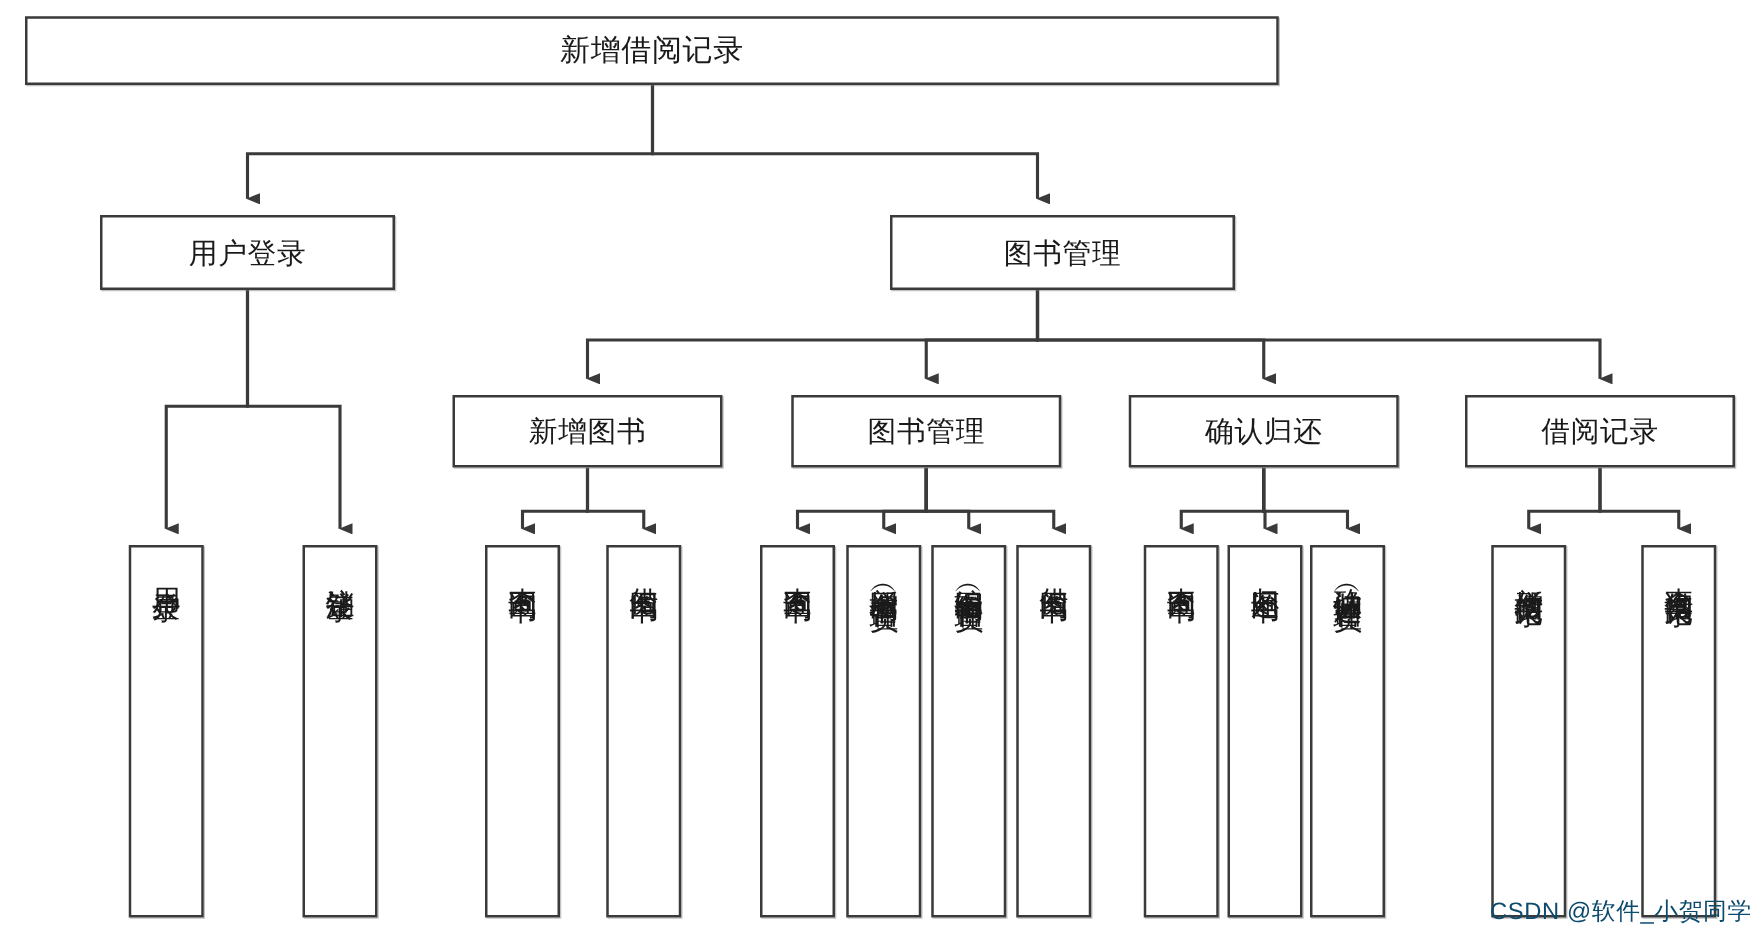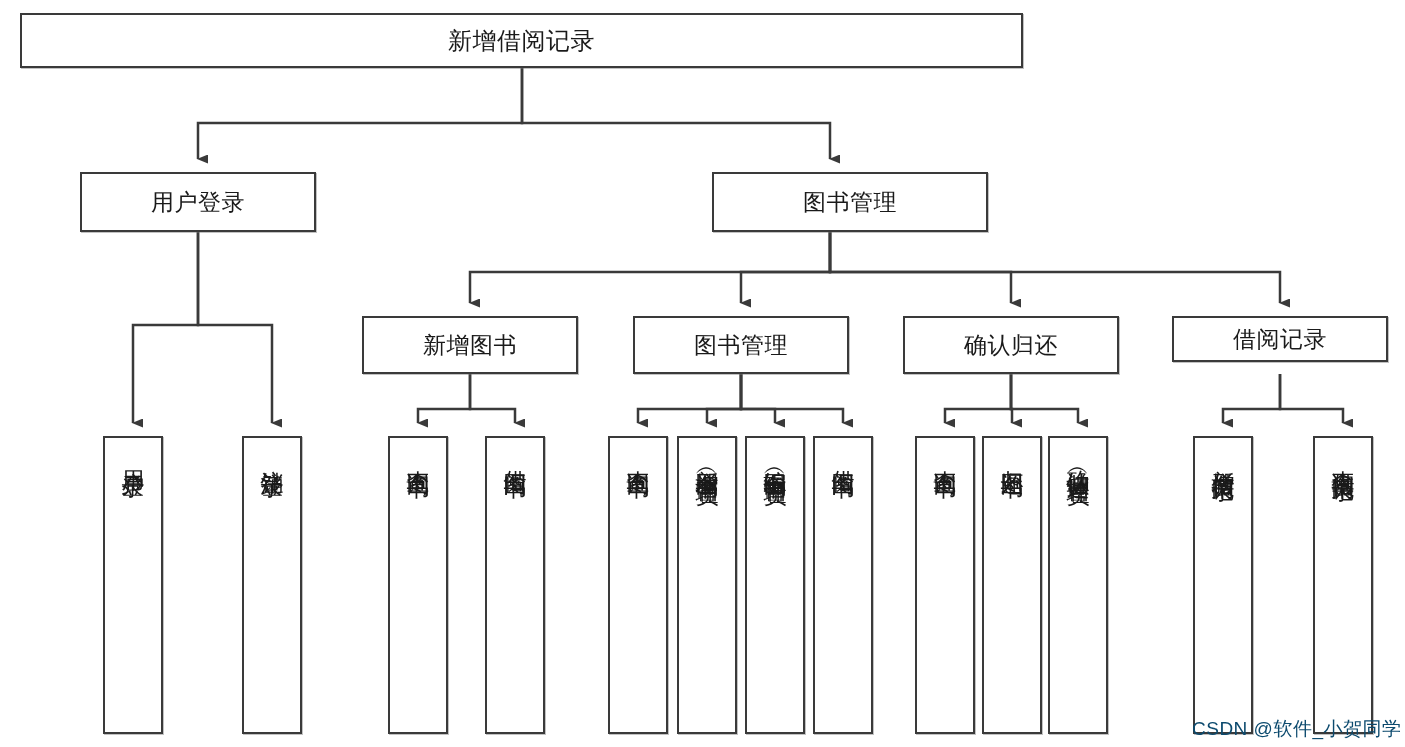--- a/index.html
+++ b/index.html
@@ -146,21 +146,21 @@
       </div>
       <div class="node vert" style="left: 915px; top: 436px; width: 60px; height: 298px;">
         <span class="label">查询图书</span>
       </div>
       <div class="node vert" style="left: 982px; top: 436px; width: 60px; height: 298px;">
         <span class="label">归还图书</span>
       </div>
       <div class="node vert" style="left: 1048px; top: 436px; width: 60px; height: 298px;">
         <span class="label">确认归还（管理员）</span>
       </div>
-      <div class="node horiz" style="left: 1172px; top: 316px; width: 216px; height: 46px;">
+      <div class="node horiz" style="left: 1172px; top: 316px; width: 216px; height: 58px;">
         <span class="label">借阅记录</span>
       </div>
       <div class="node vert" style="left: 1193px; top: 436px; width: 60px; height: 298px;">
         <span class="label">新增借阅记录</span>
       </div>
       <div class="node vert" style="left: 1313px; top: 436px; width: 60px; height: 298px;">
         <span class="label">查询借阅记录</span>
       </div>
     </div>
 

